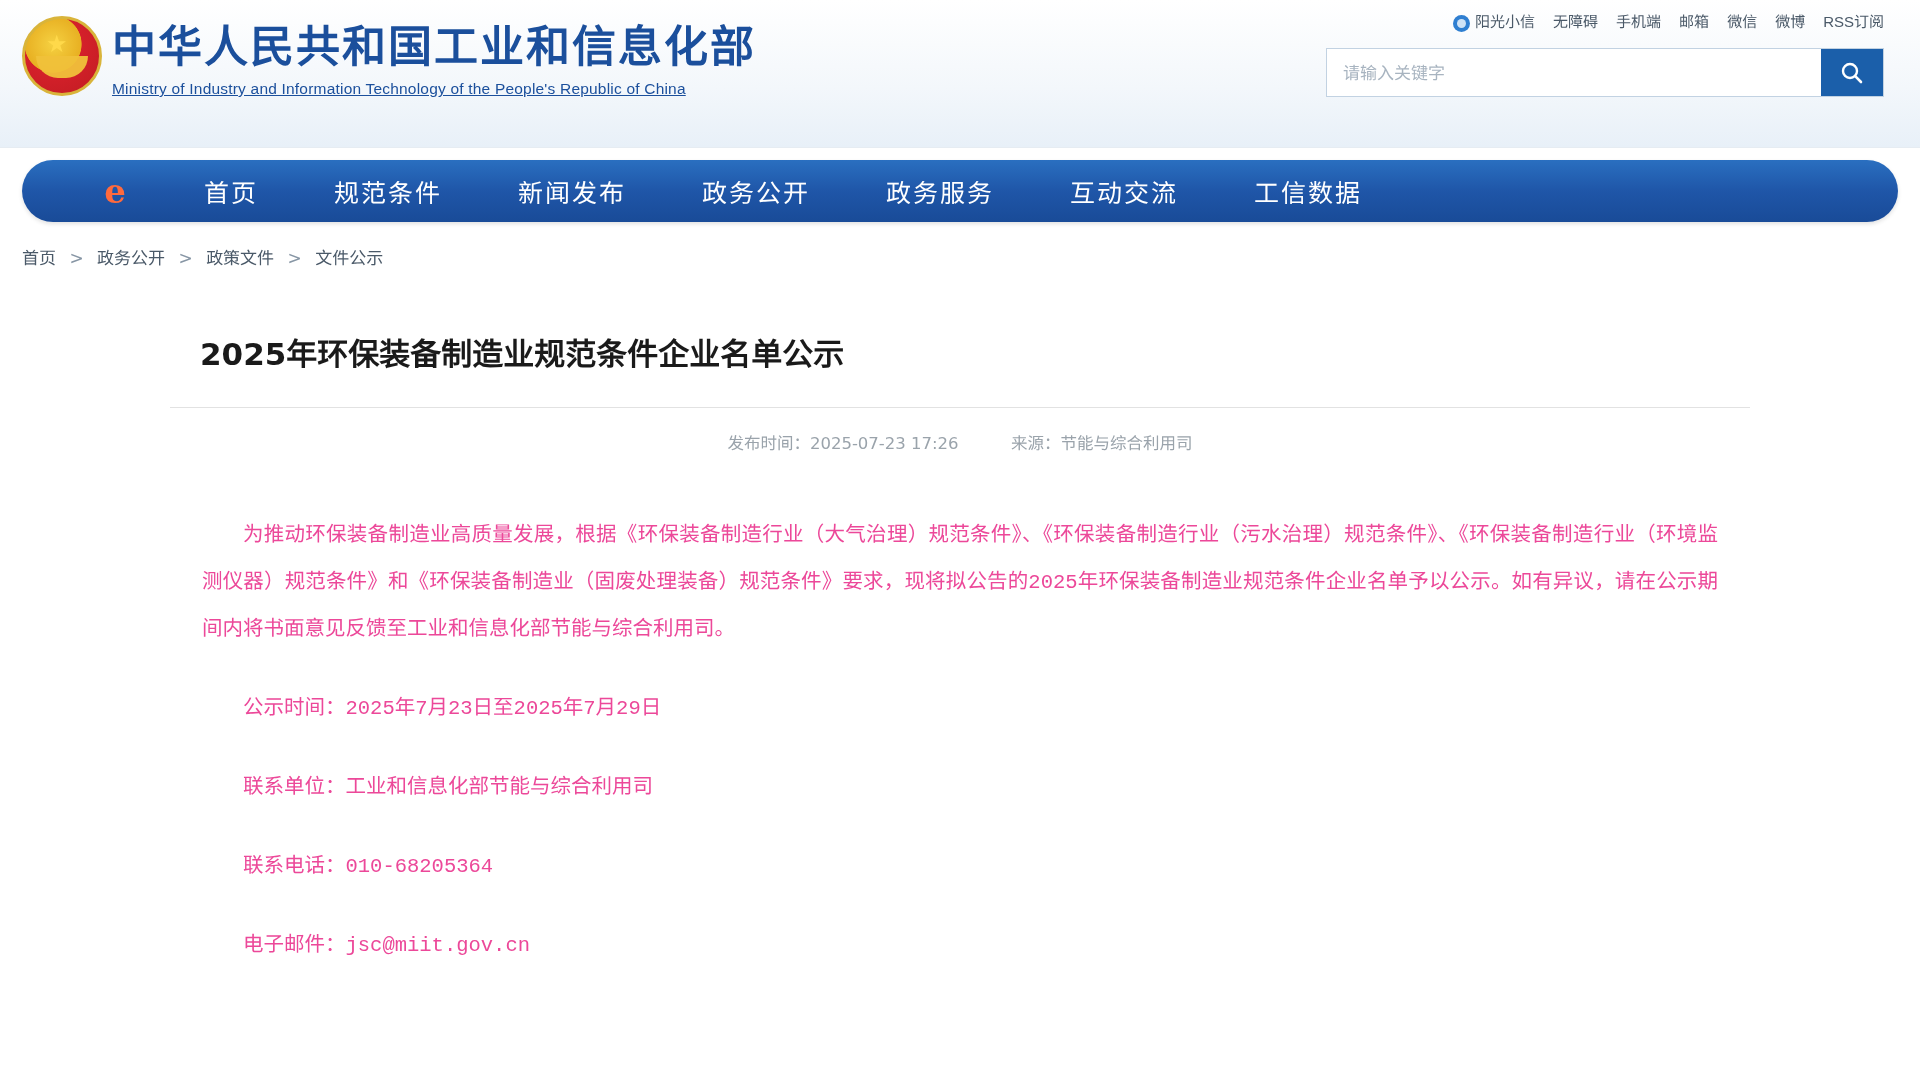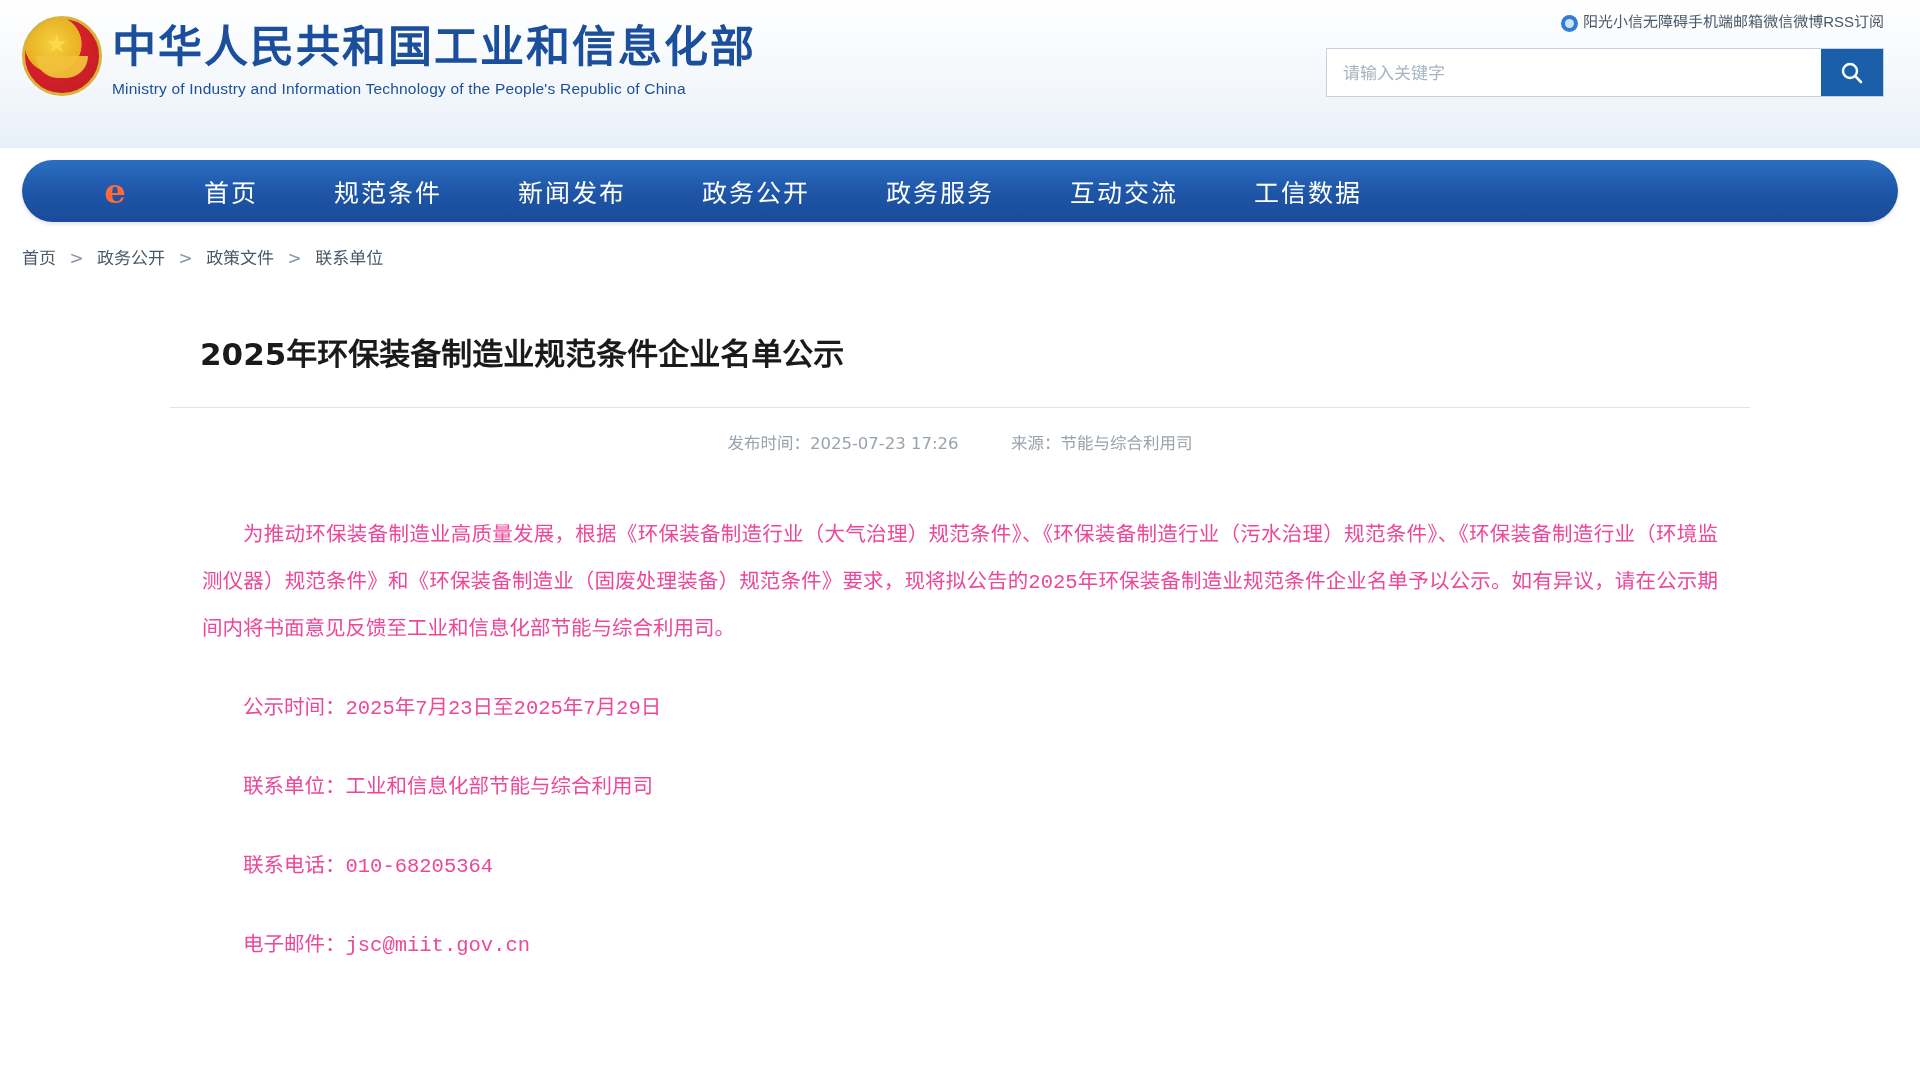--- a/index.html
+++ b/index.html
@@ -63,29 +63,31 @@
     letter-spacing: 2px;
     line-height: 58px;
     white-space: nowrap;
   }
   .title-en {
     font-size: 15.5px;
     color: #1b4f9c;
     letter-spacing: .2px;
     margin-top: 4px;
     white-space: nowrap;
+    text-decoration: underline;
   }
 
   
   .top-links {
     position: absolute;
     right: 36px;
     top: 10px;
     display: flex;
     align-items: center;
+    gap: 18px;
     font-size: 15px;
     color: #4a5968;
   }
   .top-links .link { white-space: nowrap; cursor: pointer; }
   .sun-icon {
     display: inline-block;
     width: 17px; height: 17px;
     border-radius: 50%;
     background: #2f7fd1;
     position: relative;
@@ -280,21 +282,21 @@
   </div>
 </div>
 
 <div class="breadcrumb">
   <span class="crumb">首页</span>
   <span class="sep">&gt;</span>
   <span class="crumb">政务公开</span>
   <span class="sep">&gt;</span>
   <span class="crumb">政策文件</span>
   <span class="sep">&gt;</span>
-  <span class="crumb">联系单位</span>
+  <span class="crumb">文件公示</span>
 </div>
 
 <div class="article">
   <div class="doc-title">2025年环保装备制造业规范条件企业名单公示</div>
   <div class="meta-divider"></div>
   <div class="doc-meta">
     <span>发布时间：</span><span>2025-07-23 17:26</span>
     <span class="gap"></span>
     <span>来源：</span><span>节能与综合利用司</span>
   </div>

